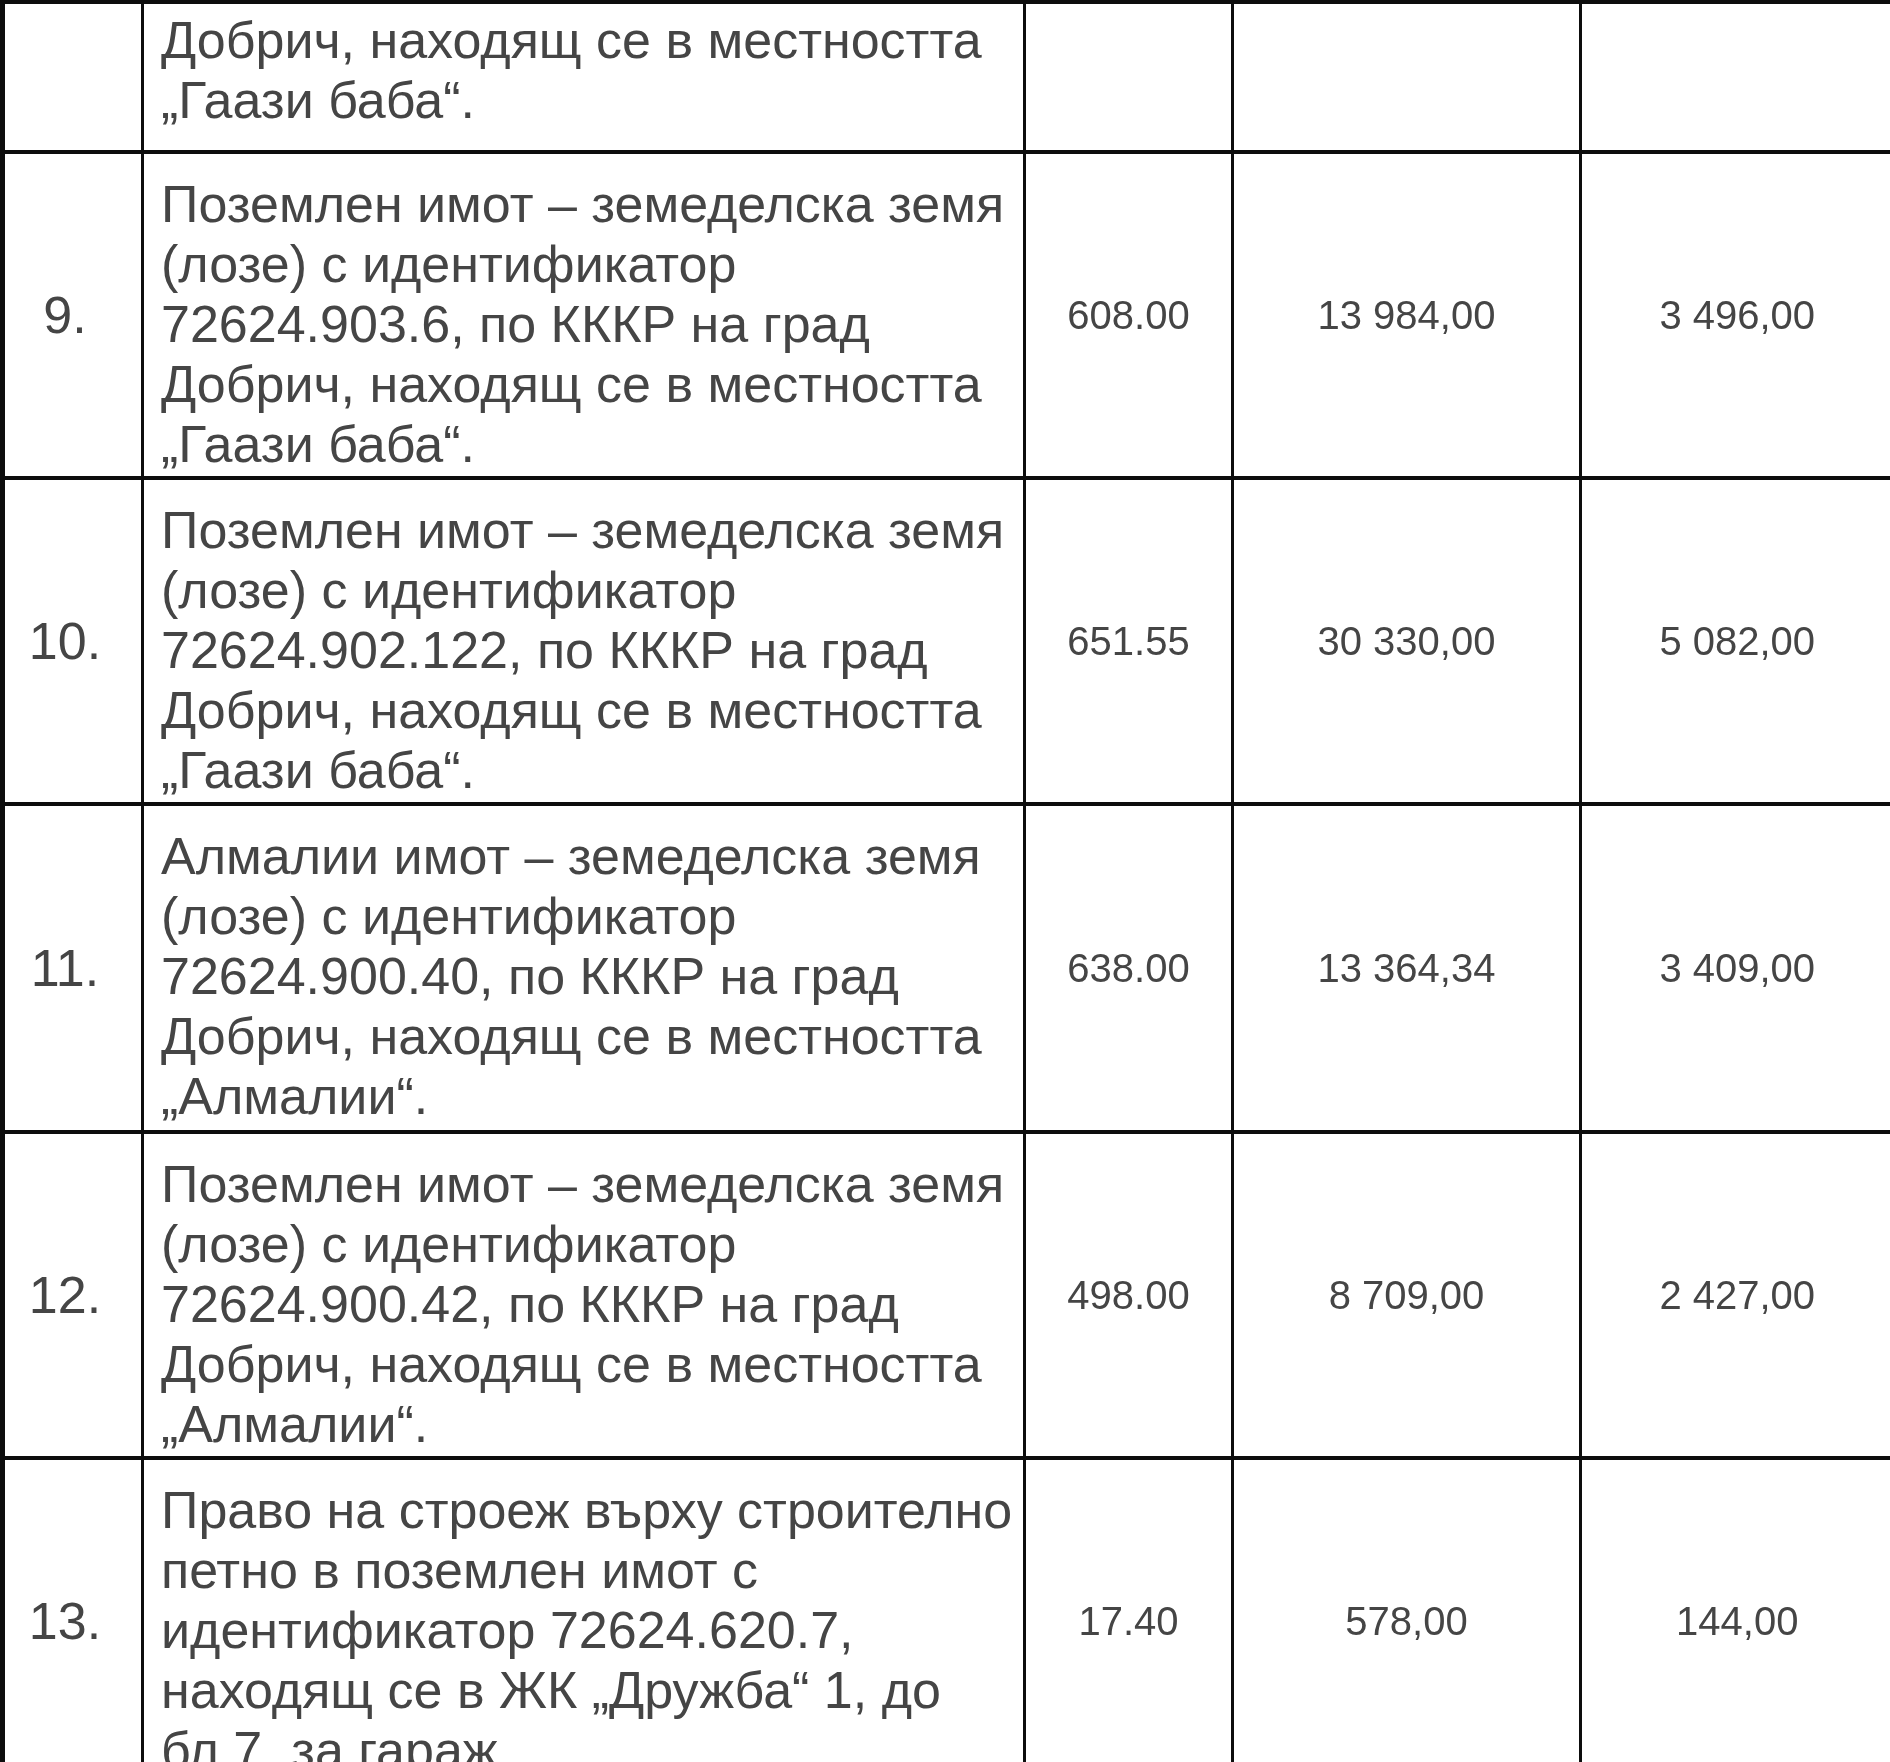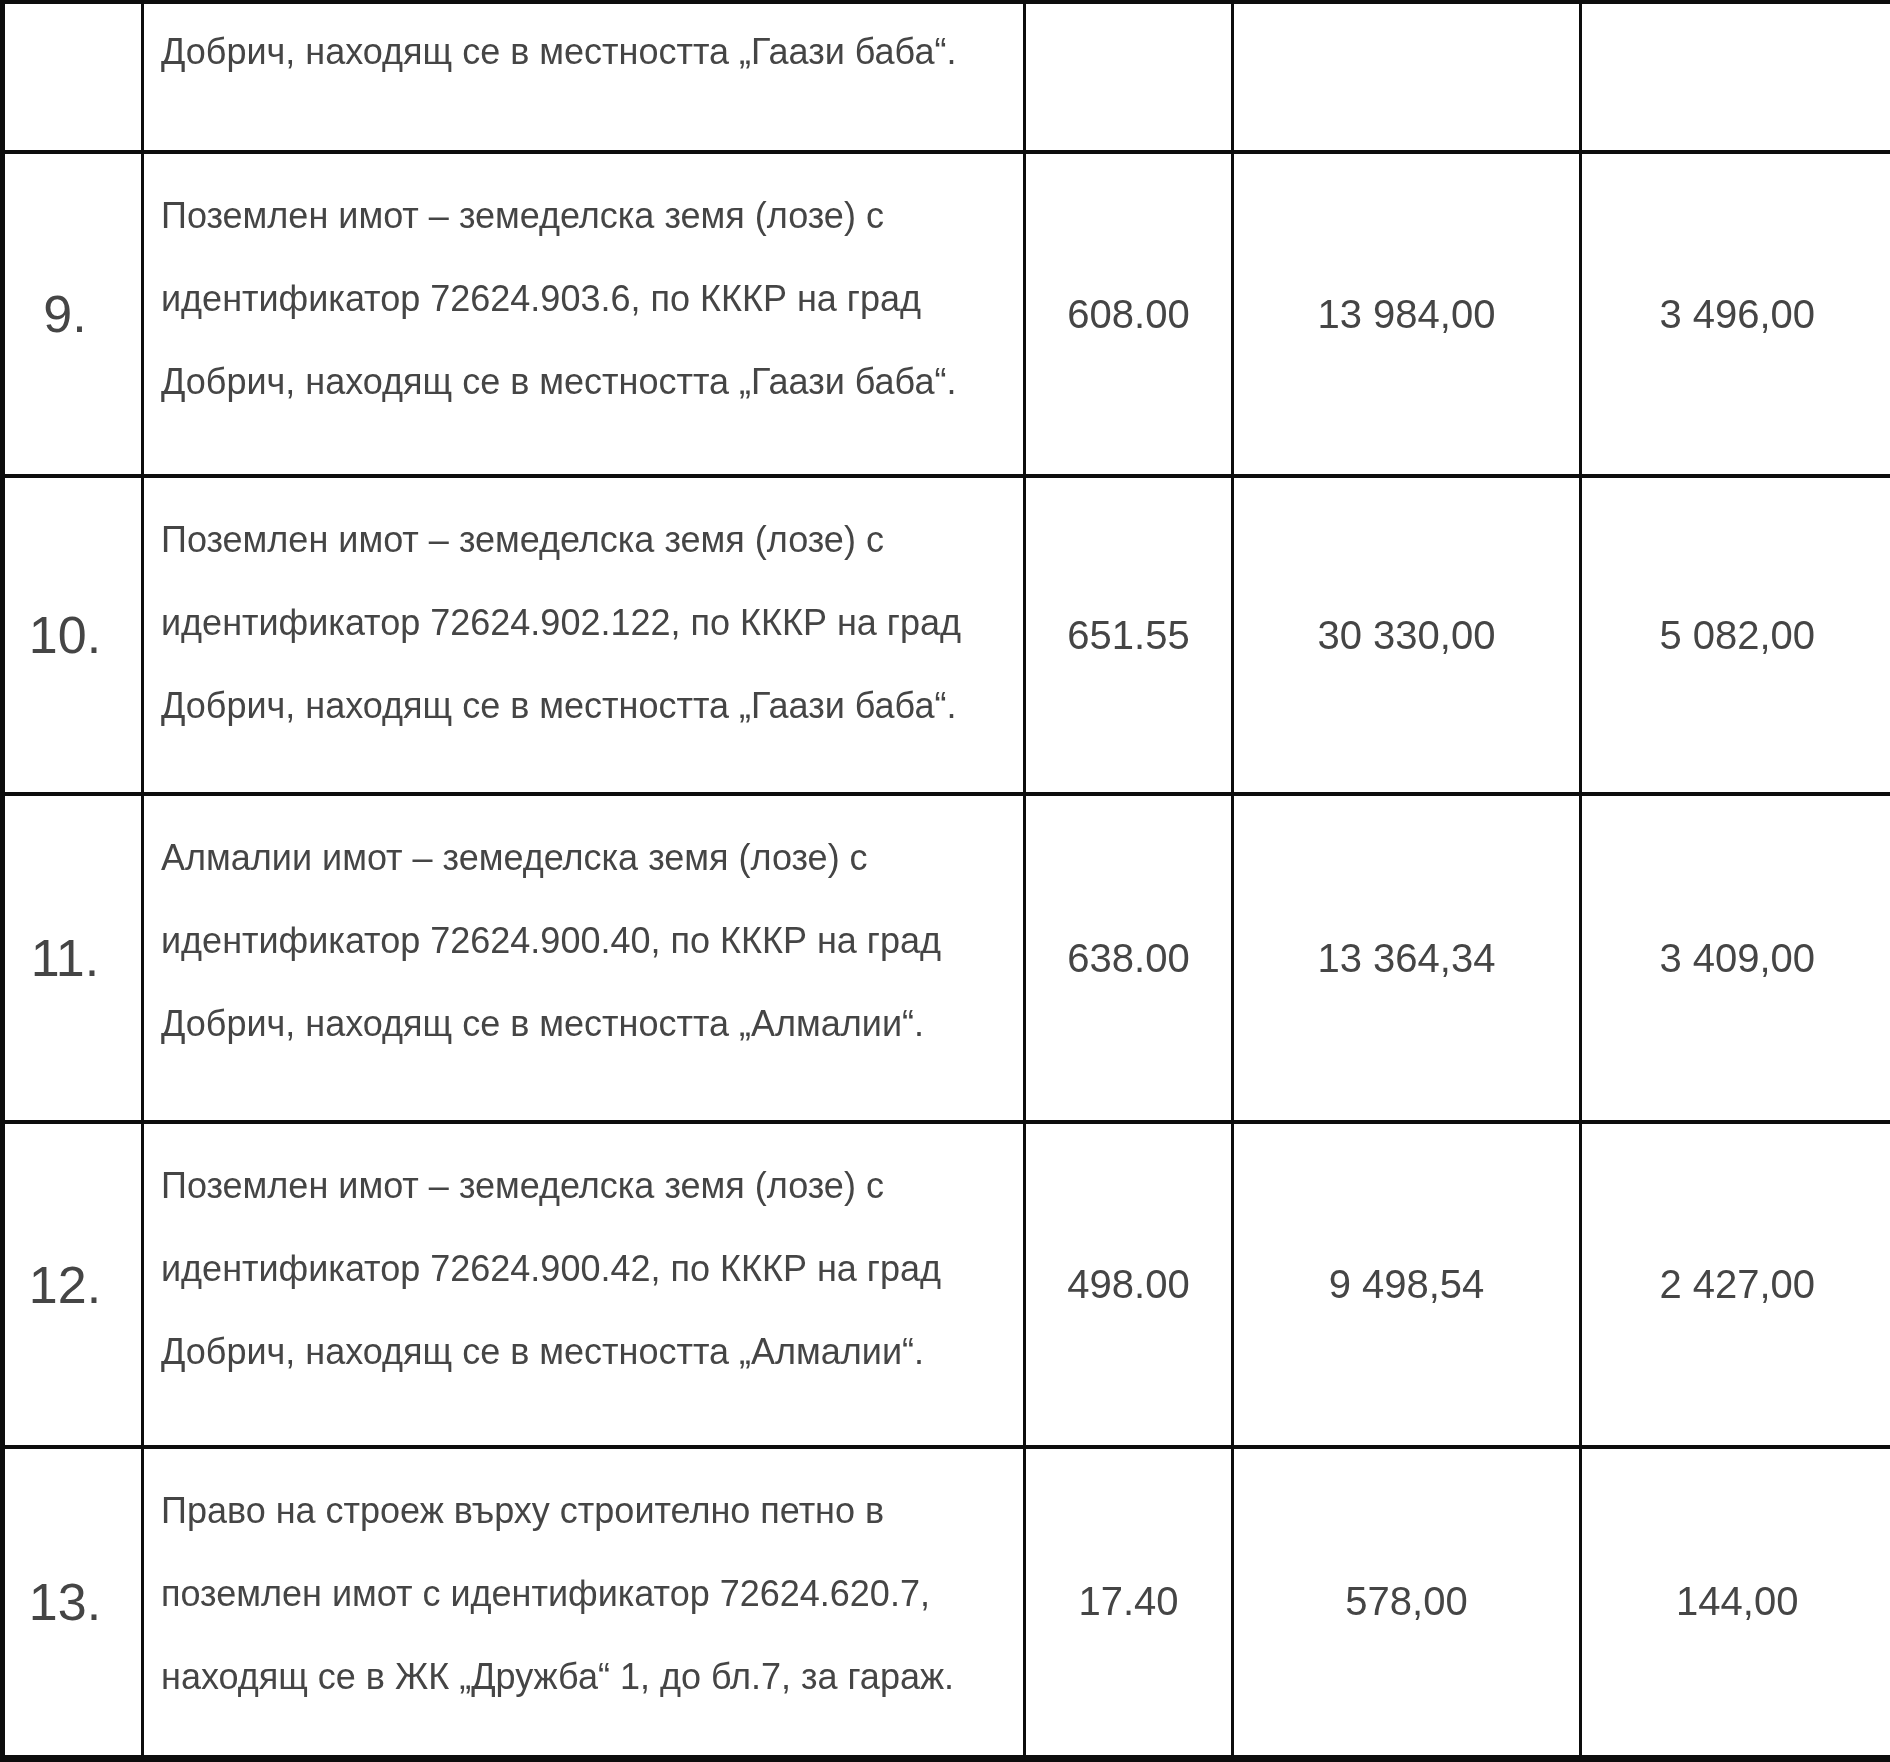--- a/index.html
+++ b/index.html
@@ -33,22 +33,22 @@
   td.c-last { border-right: 0; }
 
   td.c-num {
     text-align: center;
     vertical-align: middle;
     font-size: 52px;
     padding: 0 16px 0 0;
   }
   td.c-desc {
     vertical-align: top;
-    font-size: 36px;
-    line-height: 83px;
+    font-size: 52px;
+    line-height: 60px;
     padding: 20px 10px 2px 17px;
     letter-spacing: 0;
   }
   td.c-desc.partial { padding-top: 6px; }
   td.c-val {
     text-align: center;
     vertical-align: middle;
     font-size: 40px;
     padding: 0;
     white-space: nowrap;
@@ -99,21 +99,21 @@
         <td class="c-num">11.</td>
         <td class="c-desc">Алмалии имот – земеделска земя (лозе) с идентификатор 72624.900.40, по КККР на град Добрич, находящ се в местността „Алмалии“.</td>
         <td class="c-val">638.00</td>
         <td class="c-val">13 364,34</td>
         <td class="c-val c-last">3 409,00</td>
       </tr>
       <tr class="r-12">
         <td class="c-num">12.</td>
         <td class="c-desc">Поземлен имот – земеделска земя (лозе) с идентификатор 72624.900.42, по КККР на град Добрич, находящ се в местността „Алмалии“.</td>
         <td class="c-val">498.00</td>
-        <td class="c-val">9 498,54</td>
+        <td class="c-val">8 709,00</td>
         <td class="c-val c-last">2 427,00</td>
       </tr>
       <tr class="r-13">
         <td class="c-num">13.</td>
         <td class="c-desc">Право на строеж върху строително петно в поземлен имот с идентификатор 72624.620.7, находящ се в ЖК „Дружба“ 1, до бл.7, за гараж.</td>
         <td class="c-val">17.40</td>
         <td class="c-val">578,00</td>
         <td class="c-val c-last">144,00</td>
       </tr>
     </tbody>

